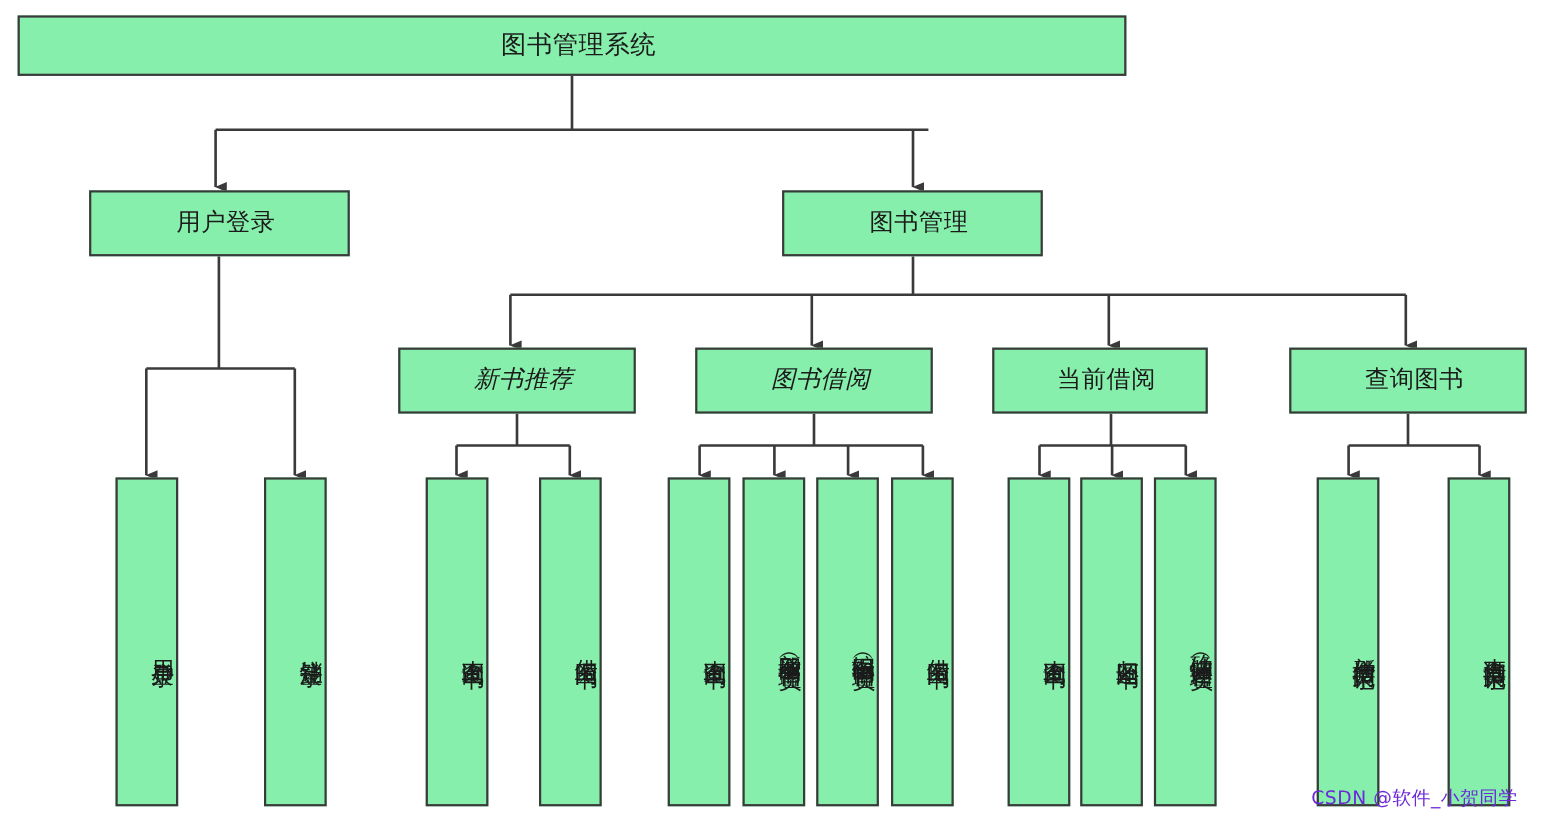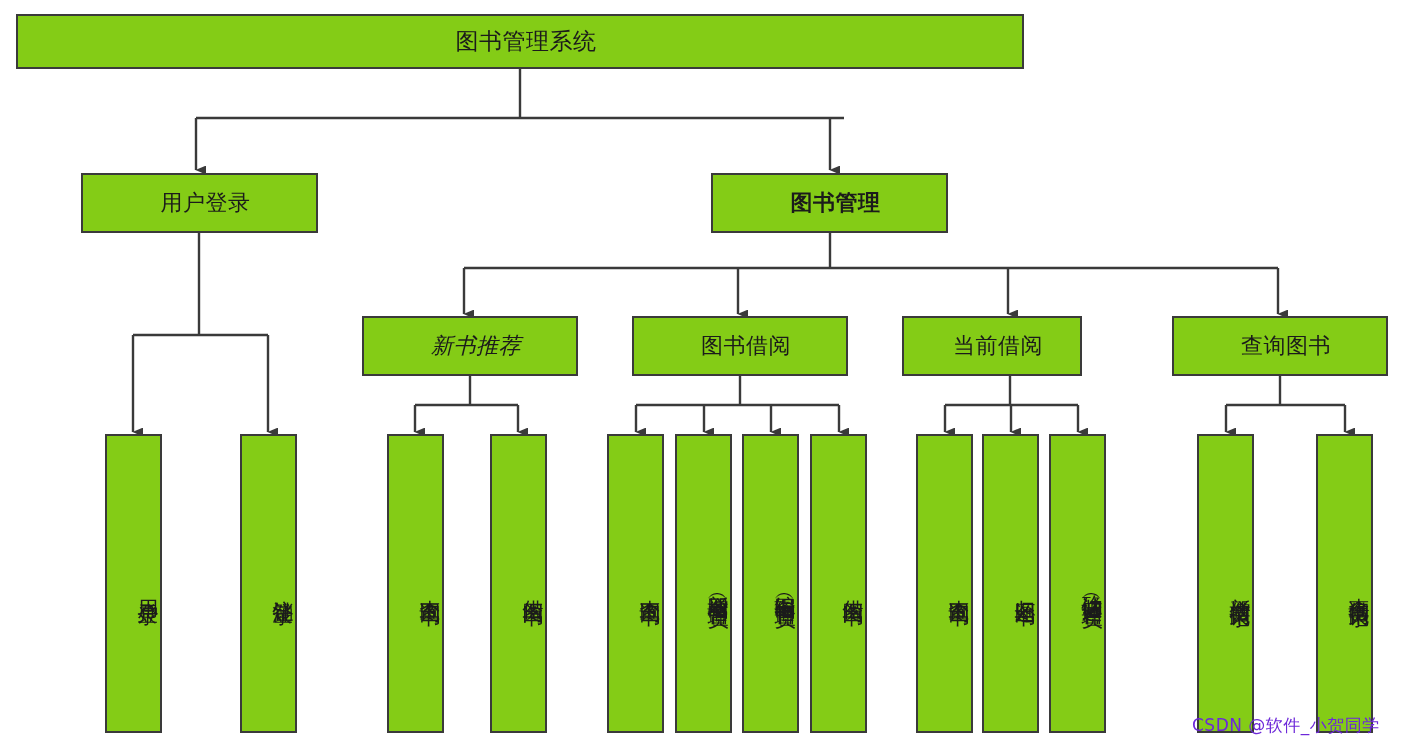--- a/index.html
+++ b/index.html
@@ -22,21 +22,21 @@
     position: absolute;
     left: 0;
     top: 0;
     width: 1405px;
     height: 747px;
     pointer-events: none;
   }
   .node {
     position: absolute;
     box-sizing: border-box;
-    background: #84cc16;
+    background: #86efac;
     border: 2.2px solid #3a3a3a;
     display: flex;
     align-items: center;
     justify-content: center;
     color: #1b1b1b;
     line-height: 1.18;
     text-align: center;
     padding-left: 12px;
   }
   .node.h {
@@ -122,25 +122,25 @@
       <path d="M1280,376 L1280,405"></path>
       <path d="M1226,405 L1345,405"></path>
       <path d="M1226,405 L1226,432" marker-end="url(#arw)"></path>
       <path d="M1345,405 L1345,432" marker-end="url(#arw)"></path>
     </g>
   </svg>
 
   <div class="node h root" style="left:16px; top:14px; width:1008px; height:55px;">图书管理系统</div>
 
   <div class="node h" style="left:81px; top:173px; width:237px; height:60px;">用户登录</div>
-  <div class="node h" style="left:711px; top:173px; width:237px; height:60px;font-weight:bold;">图书管理</div>
+  <div class="node h" style="left:711px; top:173px; width:237px; height:60px;">图书管理</div>
 
   <div class="node h" style="left:362px; top:316px; width:216px; height:60px;font-style:italic;">新书推荐</div>
-  <div class="node h" style="left:632px; top:316px; width:216px; height:60px;">图书借阅</div>
-  <div class="node h" style="left:902px; top:316px; width:180px; height:60px;">当前借阅</div>
+  <div class="node h" style="left:632px; top:316px; width:216px; height:60px;font-style:italic;">图书借阅</div>
+  <div class="node h" style="left:902px; top:316px; width:196px; height:60px;">当前借阅</div>
   <div class="node h" style="left:1172px; top:316px; width:216px; height:60px;">查询图书</div>
 
   <div class="node v" style="left:105px; top:434px; width:57px; height:299px;">
     <span class="vtxt">用户登录</span>
   </div>
   <div class="node v" style="left:240px; top:434px; width:57px; height:299px;">
     <span class="vtxt">注销登录</span>
   </div>
 
   <div class="node v" style="left:387px; top:434px; width:57px; height:299px;">

